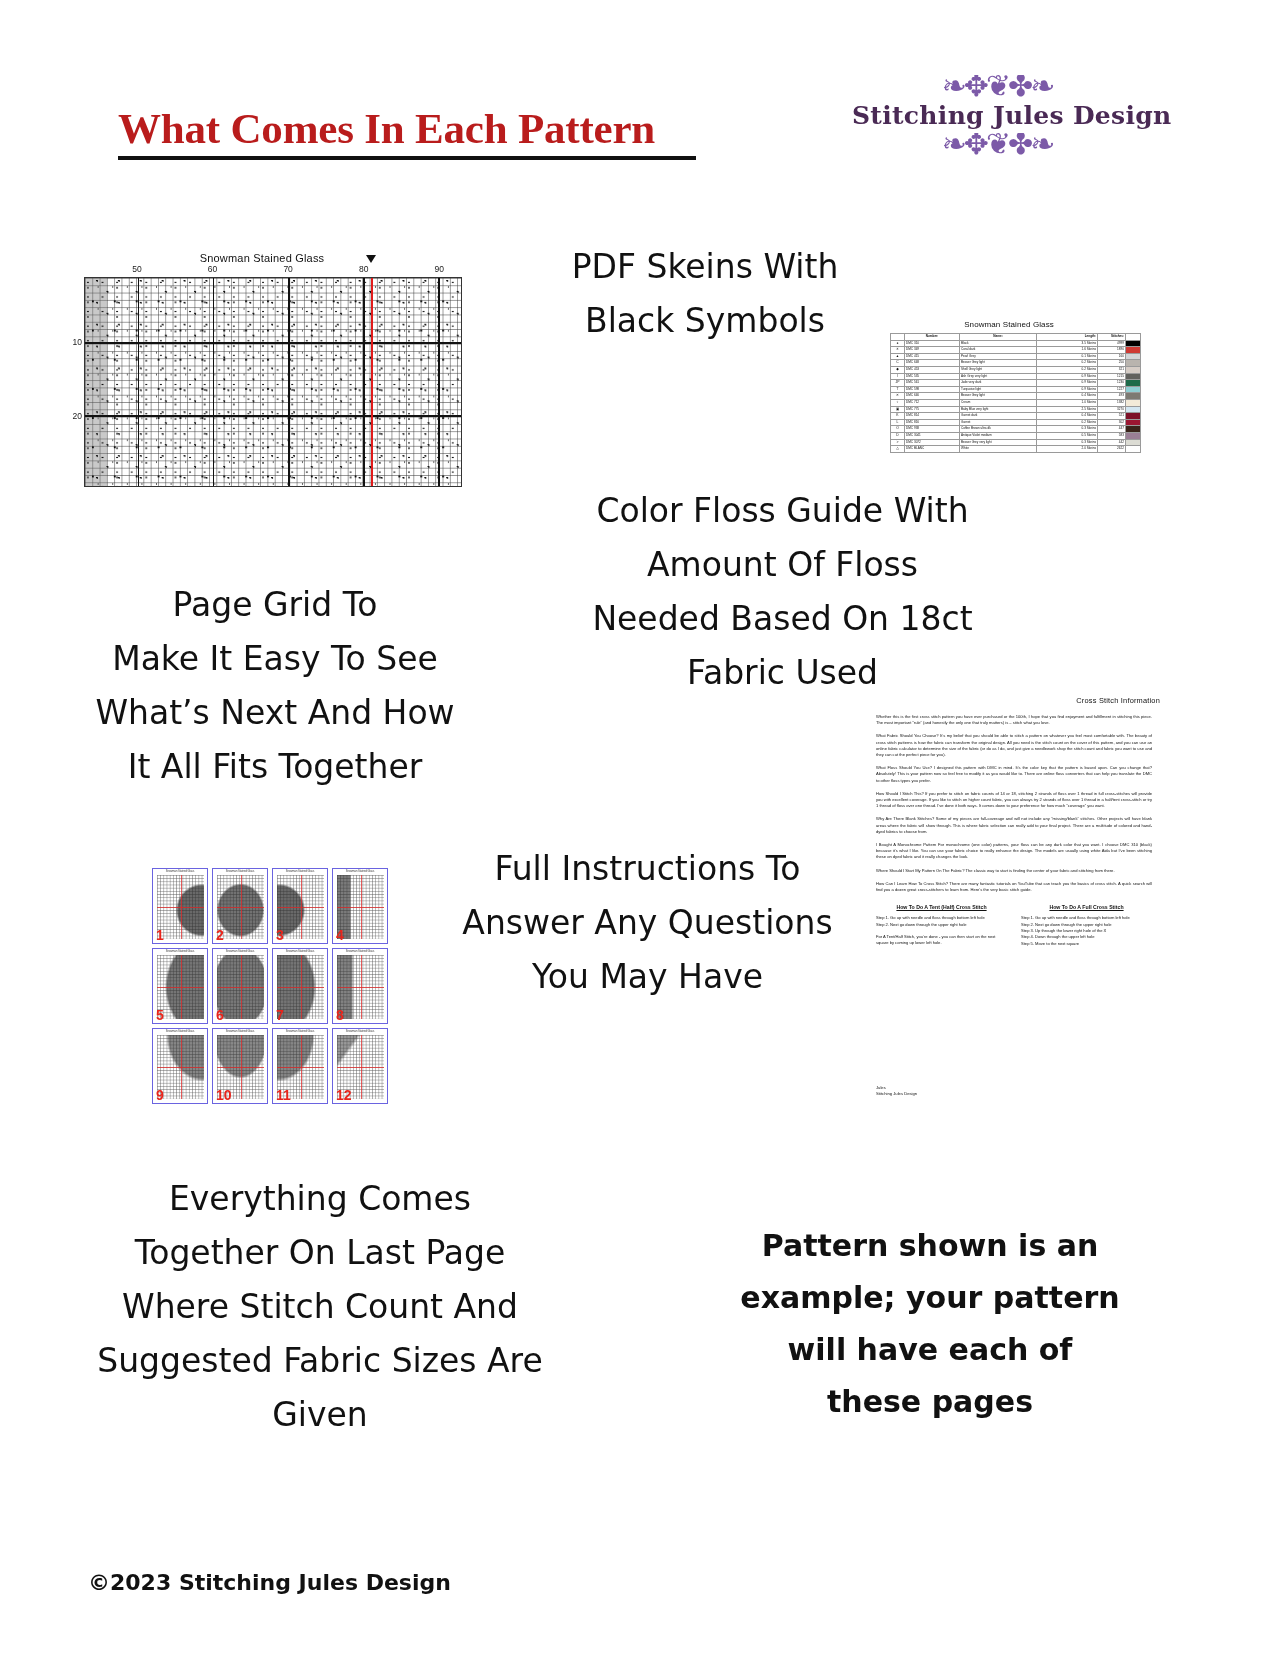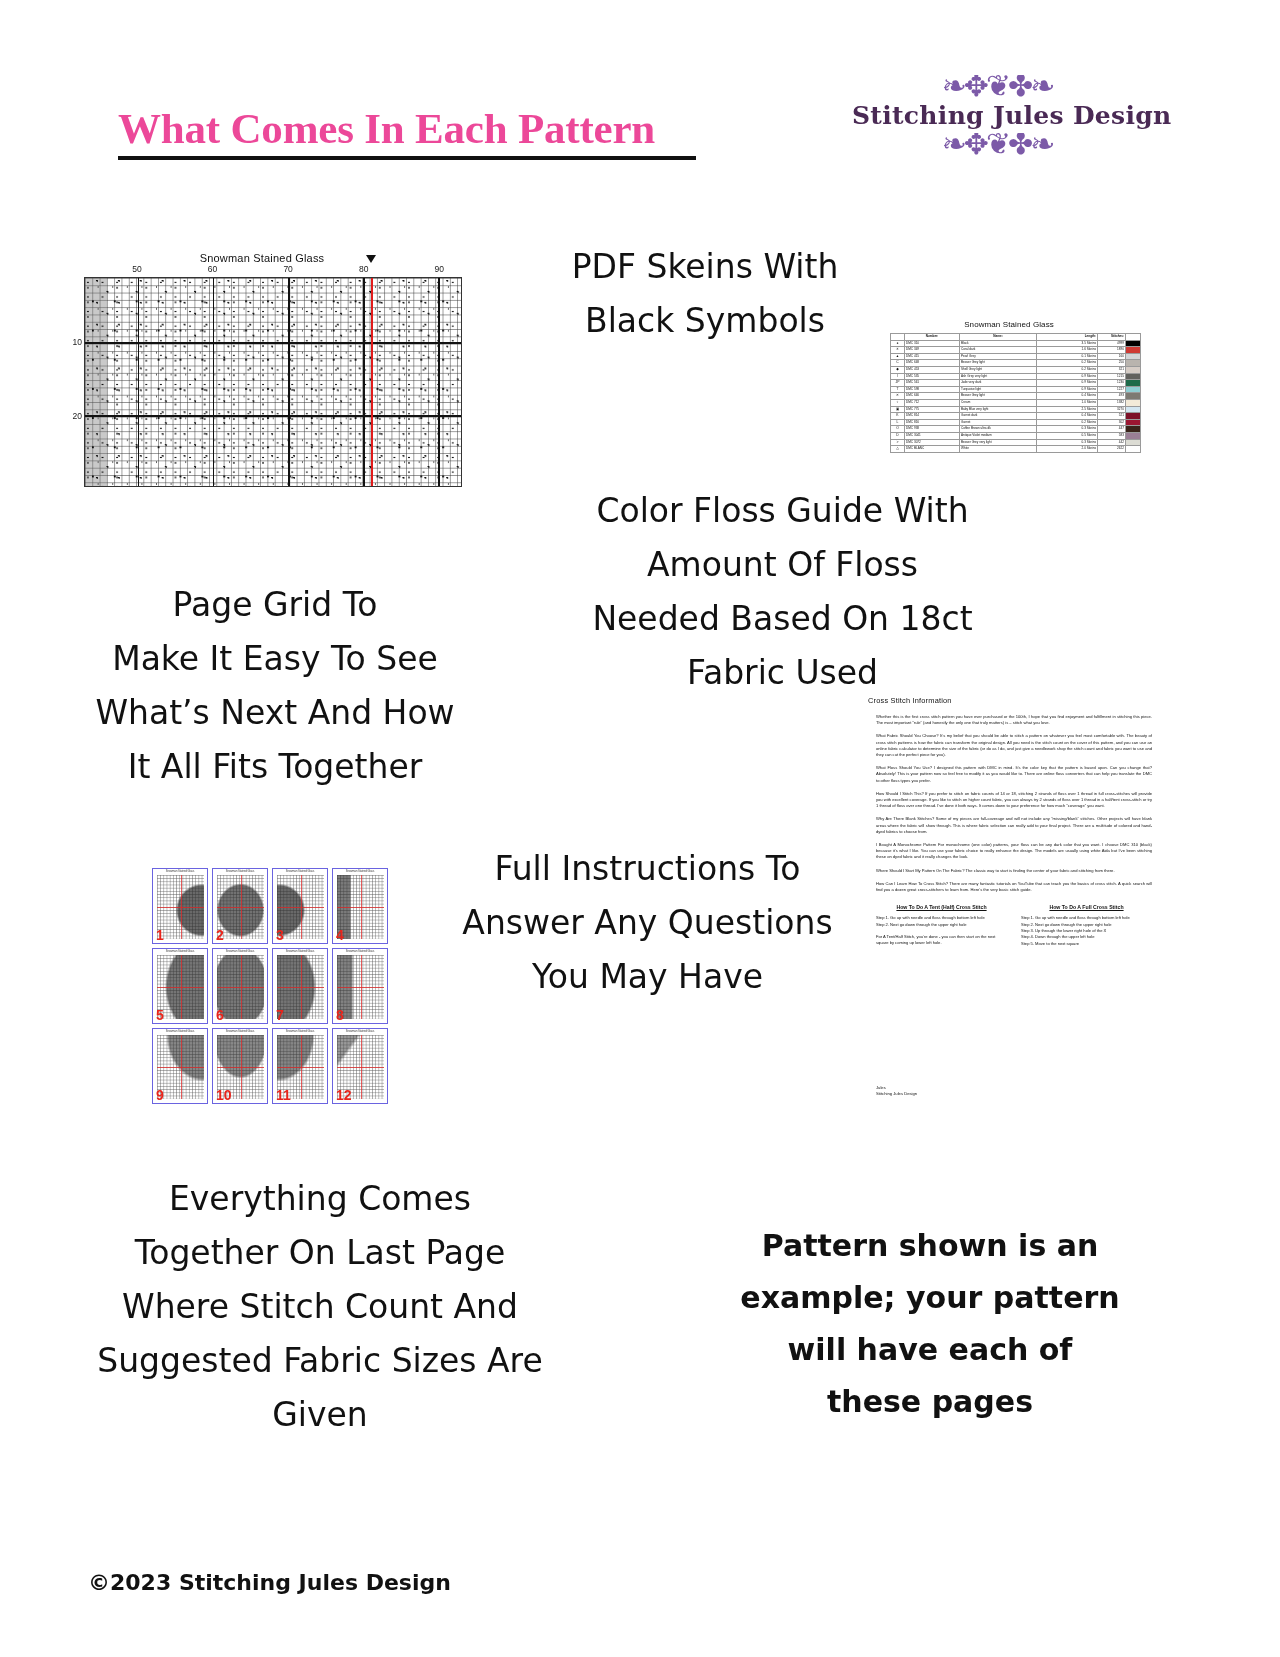--- a/index.html
+++ b/index.html
@@ -19,21 +19,21 @@
 
   
   #page-title {
     left: 118px;
     top: 104px;
     width: 600px;
     font-family: "Liberation Serif", serif;
     font-weight: bold;
     font-size: 43px;
     letter-spacing: -0.2px;
-    color: #ec4899;
+    color: #b91c1c;
     white-space: nowrap;
   }
   #page-title .rule {
     display: block;
     margin-top: 3px;
     height: 4px;
     background: #111;
     width: 578px;
   }
 
@@ -281,21 +281,21 @@
     left: 868px;
     top: 690px;
     width: 292px;
     height: 415px;
     background: #fff;
     font-family: "Liberation Sans", sans-serif;
     color: #111;
     padding: 0;
   }
   #instructions-thumb .ins-title {
-    text-align: left;
+    text-align: right;
     font-size: 7.4px;
     margin-top: 6px;
     margin-bottom: 9px;
     letter-spacing: 0.2px;
   }
   #instructions-thumb .body { padding: 0 8px; }
   #instructions-thumb p {
     margin: 0 0 7px 0;
     font-size: 4.1px;
     line-height: 6.2px;

